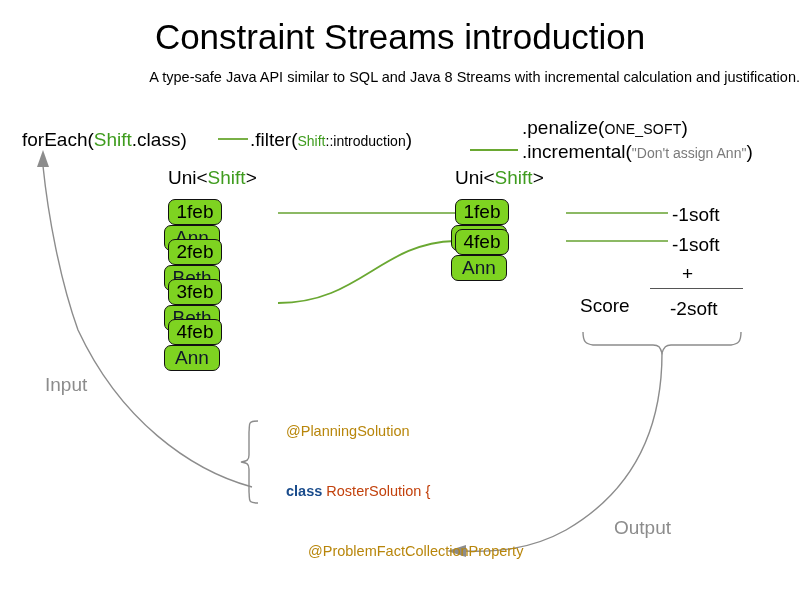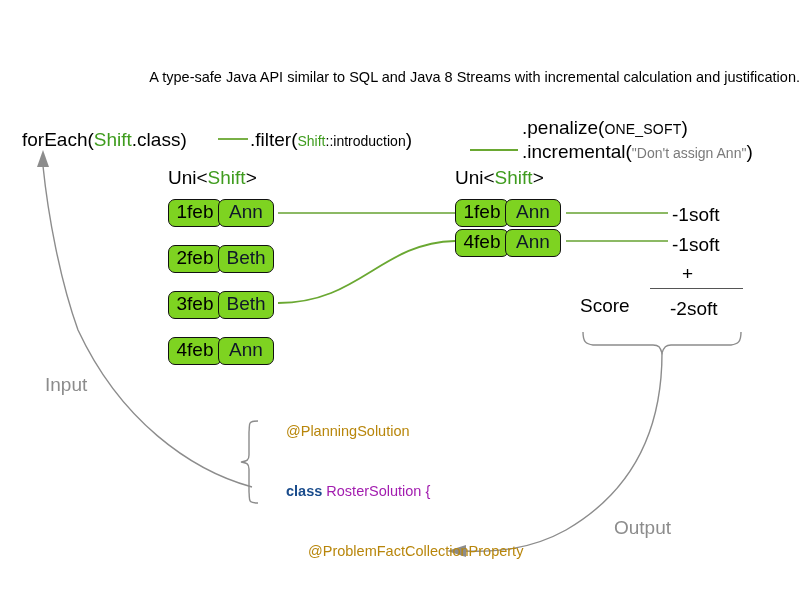--- a/index.html
+++ b/index.html
@@ -73,22 +73,23 @@
     font-size: 19px;
     line-height: 23px;
     white-space: nowrap;
   }
   #uni-left  { left: 168px; top: 166px; }
   #uni-right { left: 455px; top: 166px; }
 
   
   .shift-row {
     display: flex;
-    align-items: flex-end;
+    align-items: flex-start;
     height: 28px;
+    flex-direction: column;
   }
   .cell {
     box-sizing: border-box;
     background: #7ed321;
     border: 1.6px solid #111111;
     border-radius: 7px;
     height: 28px;
     line-height: 24px;
     font-size: 19px;
     text-align: center;
@@ -98,21 +99,21 @@
     width: 54px;
     color: #000000;
   }
   .cell.emp {
     width: 56px;
     color: #0f172a;
     margin-left: -4px;
   }
   #shifts-left  { left: 168px; top: 199px; }
   #shifts-right { left: 455px; top: 199px; }
-  #shifts-left .shift-row + .shift-row { margin-top: 18px; }
+  #shifts-left .shift-row + .shift-row { margin-top: 12px; }
   #shifts-right .shift-row + .shift-row { margin-top: 2px; }
 
   
   .softval {
     font-size: 19px;
     line-height: 23px;
     white-space: nowrap;
     color: #000;
   }
   #soft-1 { left: 672px; top: 203px; }
@@ -140,21 +141,21 @@
     left: 262px;
     top: 381px;
     font-size: 14.5px;
     line-height: 20px;
     white-space: pre;
     color: #111111;
   }
   #code .line { height: 20px; margin-left: 24px; }
   .ann   { color: #b8860b; }
   .kw    { color: #1a4c8c; font-weight: bold; }
-  .type  { color: #a21caf; }
+  .type  { color: #c2410c; }
   .ind1 { padding-left: 22px; }
 </style>
 </head>
 <body>
 
 <div id="canvas">
 
   <svg id="wires" viewBox="0 0 800 600" width="800" height="600">
 
     <line x1="218" y1="139" x2="248" y2="139" stroke="#6aa832" stroke-width="1.8"></line>
@@ -181,20 +182,21 @@
 
     <path d="M 662 353 C 662 420, 640 487, 566 530
              C 530 550, 495 552, 465 551" stroke="#8c8c8c" stroke-width="1.4" fill="none"></path>
     <polygon points="466,545 447,551 466,557" fill="#8c8c8c"></polygon>
 
     <path d="M 252 487 C 190 470, 120 420, 78 330
              C 60 280, 48 215, 43 166" stroke="#8c8c8c" stroke-width="1.4" fill="none"></path>
     <polygon points="37,167 43,150 49,167" fill="#8c8c8c"></polygon>
   </svg>
 
+  <div class="abs" id="title">Constraint Streams introduction</div>
   <div class="abs" id="subtitle">A type-safe Java API similar to SQL and Java 8 Streams with incremental calculation and justification.</div>
 
   <div class="abs api" id="foreach"><span>forEach(</span><span class="g">Shift</span><span>.class)</span></div>
 
   <div class="abs api" id="filter"><span>.filter(</span><span class="g sm">Shift</span><span class="sm">::introduction</span><span>)</span></div>
 
   <div class="abs api" id="penalize"><span>.penalize(</span><span class="smallcaps">ONE_SOFT</span><span>)</span></div>
 
   <div class="abs api" id="asconstraint"><span>.incremental(</span><span class="sm gray-lit">"Don't assign Ann"</span><span>)</span></div>
 

